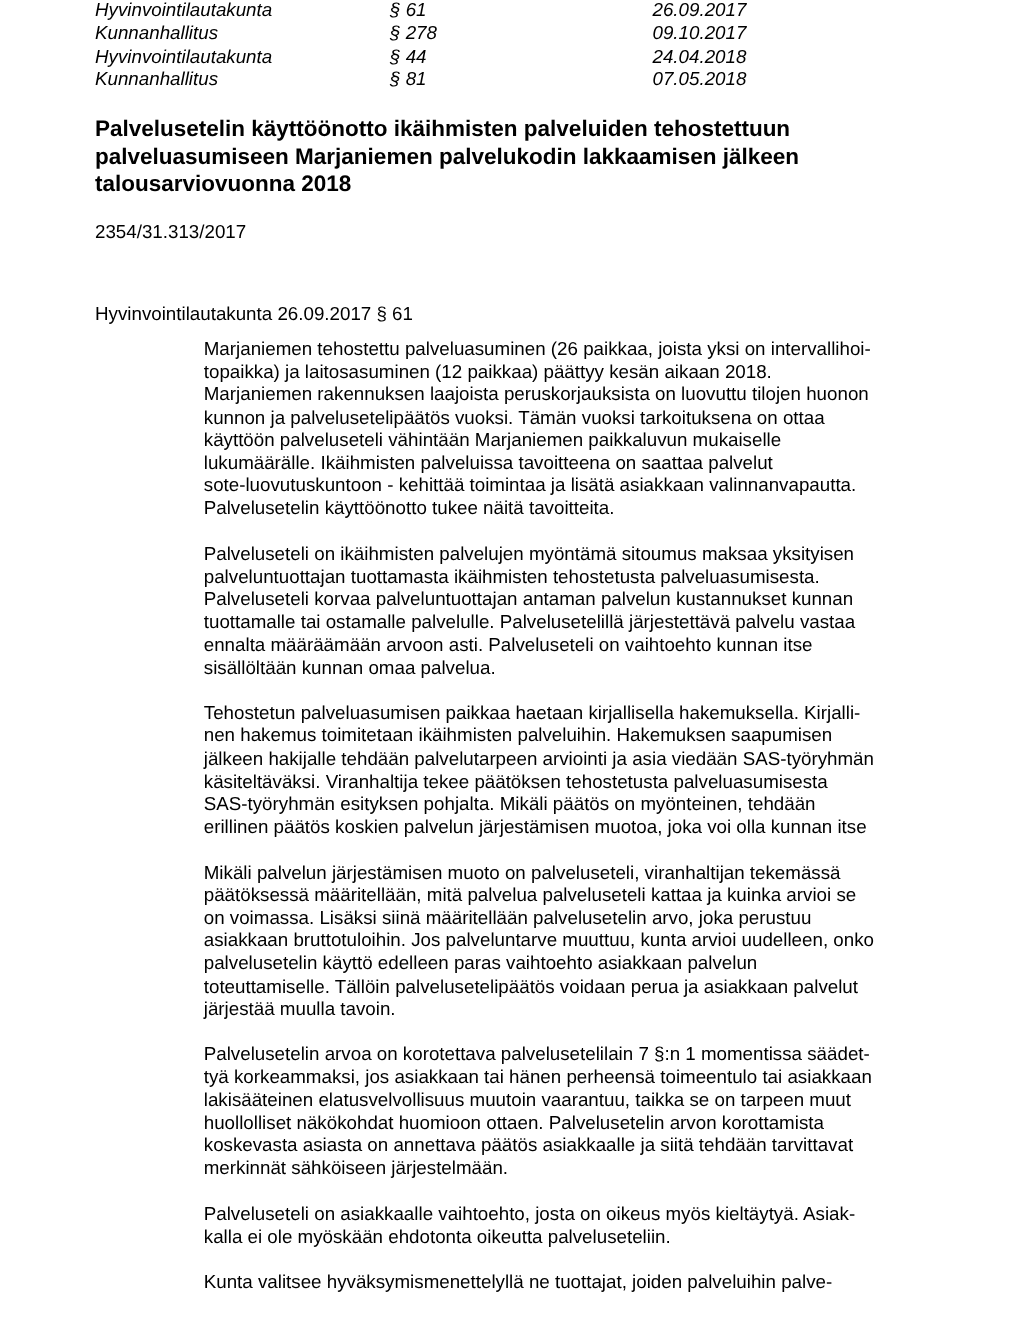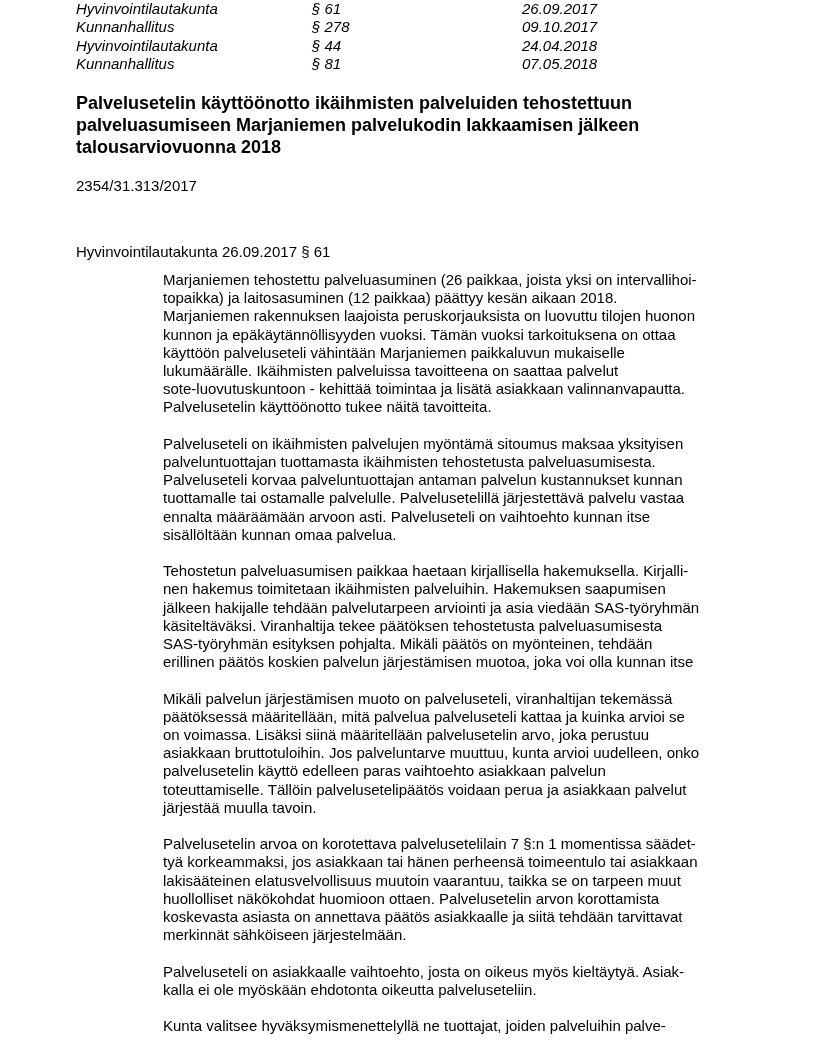--- a/index.html
+++ b/index.html
@@ -53,21 +53,21 @@
 </div>
 
 <div class="ref">2354/31.313/2017</div>
 <div class="meeting">Hyvinvointilautakunta 26.09.2017 § 61</div>
 
 <div class="body">
   <div class="para">
     <span class="ln">Marjaniemen tehostettu palveluasuminen (26 paikkaa, joista yksi on intervallihoi-</span>
     <span class="ln">topaikka) ja laitosasuminen (12 paikkaa) päättyy kesän aikaan 2018.</span>
     <span class="ln">Marjaniemen rakennuksen laajoista peruskorjauksista on luovuttu tilojen huonon</span>
-    <span class="ln">kunnon ja epäkäytännöllisyyden vuoksi. Tämän vuoksi tarkoituksena on ottaa</span>
+    <span class="ln">kunnon ja palvelusetelipäätös vuoksi. Tämän vuoksi tarkoituksena on ottaa</span>
     <span class="ln">käyttöön palveluseteli vähintään Marjaniemen paikkaluvun mukaiselle</span>
     <span class="ln">lukumäärälle. Ikäihmisten palveluissa tavoitteena on saattaa palvelut</span>
     <span class="ln">sote-luovutuskuntoon - kehittää toimintaa ja lisätä asiakkaan valinnanvapautta.</span>
     <span class="ln">Palvelusetelin käyttöönotto tukee näitä tavoitteita.</span>
   </div>
   <div class="para">
     <span class="ln">Palveluseteli on ikäihmisten palvelujen myöntämä sitoumus maksaa yksityisen</span>
     <span class="ln">palveluntuottajan tuottamasta ikäihmisten tehostetusta palveluasumisesta.</span>
     <span class="ln">Palveluseteli korvaa palveluntuottajan antaman palvelun kustannukset kunnan</span>
     <span class="ln">tuottamalle tai ostamalle palvelulle. Palvelusetelillä järjestettävä palvelu vastaa</span>

